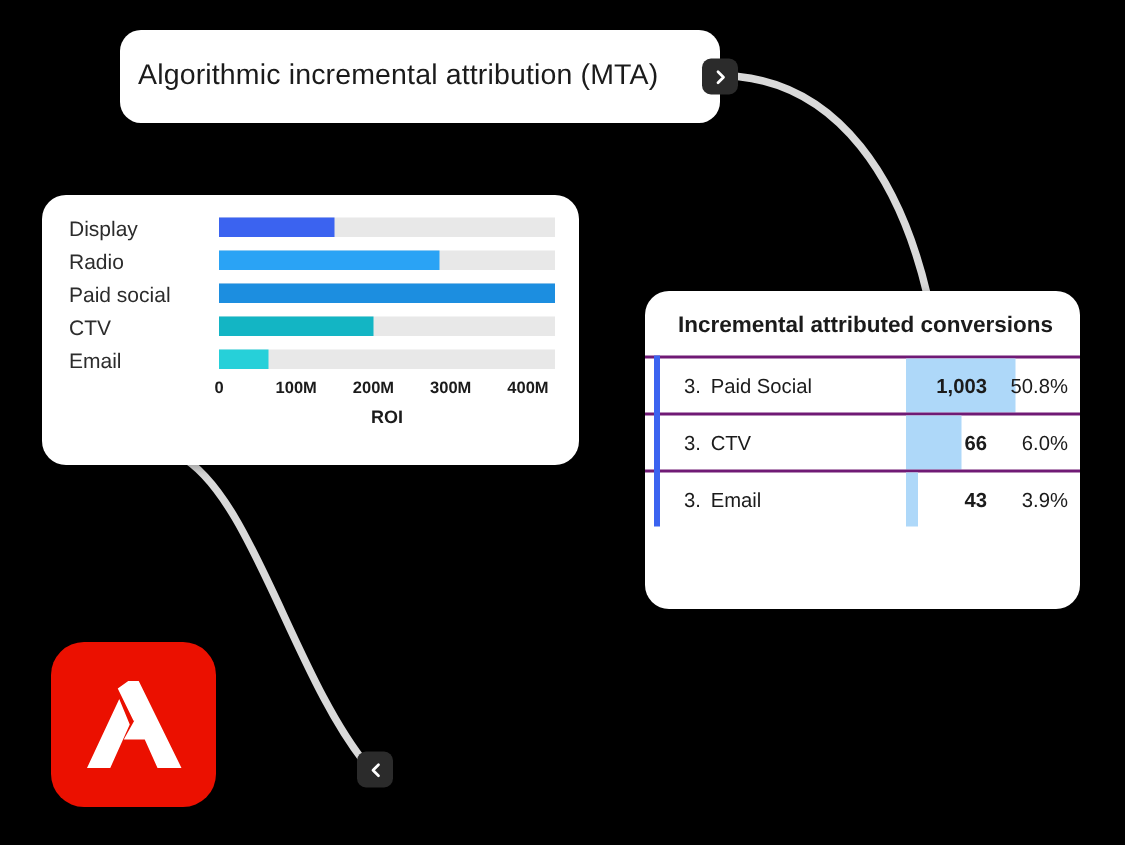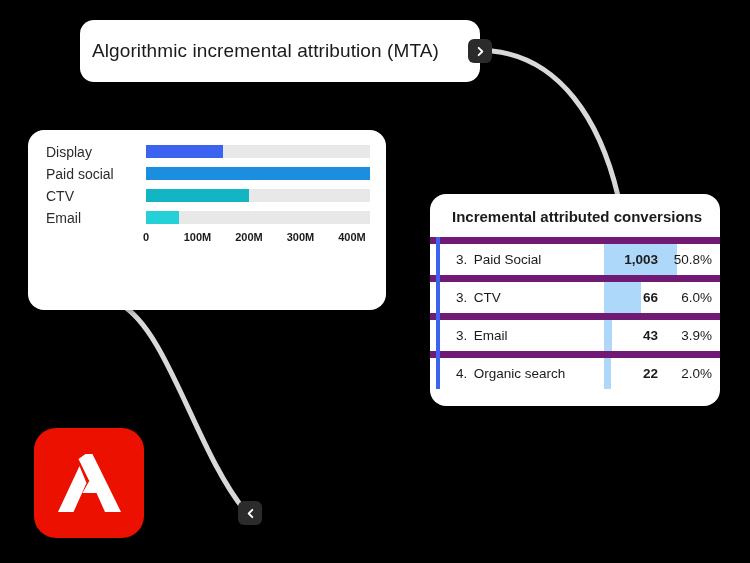--- a/index.html
+++ b/index.html
@@ -119,21 +119,21 @@
     left: 6px; top: 0;
     width: 4px; height: 100%;
     background: #3b63f0;
     z-index: 3;
   }
   .trow {
     position: relative;
     height: 38px;
     display: flex;
     align-items: center;
-    border-top: 7px solid #701a75;
+    border-top: 2px solid #701a75;
   }
   .trow:first-child { border-top: 1px solid #eeeeee; }
   .tbar {
     position: absolute;
     top: 0;
     height: 100%;
     background: #aed8f9;
     z-index: 0;
   }
   .tname {
@@ -196,20 +196,26 @@
       <path d="M8 2 L4 6 L8 10" fill="none" stroke="#ffffff" stroke-width="2" stroke-linecap="round" stroke-linejoin="round"></path>
     </svg>
   </div>
 
   <div id="chart-card">
     <div class="bar-rows" id="bar-rows">
         <div class="bar-row">
           <div class="bar-label">Display</div>
           <div class="bar-track">
             <div class="bar-fill" style="width: 34.4828%; background: rgb(59, 99, 240);"></div>
+          </div>
+        </div>
+        <div class="bar-row">
+          <div class="bar-label">Radio</div>
+          <div class="bar-track">
+            <div class="bar-fill" style="width: 65.5172%; background: rgb(42, 163, 245);"></div>
           </div>
         </div>
         <div class="bar-row">
           <div class="bar-label">Paid social</div>
           <div class="bar-track">
             <div class="bar-fill" style="width: 100%; background: rgb(28, 142, 224);"></div>
           </div>
         </div>
         <div class="bar-row">
           <div class="bar-label">CTV</div>
@@ -224,20 +230,21 @@
           </div>
         </div>
       </div>
     <div class="axis" id="axis-ticks">
         <span class="tick" style="left: 0%;">0</span>
         <span class="tick" style="left: 22.9885%;">100M</span>
         <span class="tick" style="left: 45.977%;">200M</span>
         <span class="tick" style="left: 68.9655%; text-align: center;">300M</span>
         <span class="tick" style="left: 91.954%;">400M</span>
       </div>
+    <div class="axis-title">ROI</div>
   </div>
 
   <div id="table-card">
     <div id="table-title">Incremental attributed conversions</div>
     <div id="table-body">
       <div class="accent-stripe"></div>
     <div class="trow">
           <div class="tbar" style="left: 174px; width: 72.8px; background: rgb(174, 216, 249);"></div>
           <div class="tname"><span class="rank">3.</span><span> Paid Social</span></div>
           <div class="tval">1,003</div>
@@ -248,26 +255,20 @@
           <div class="tname"><span class="rank">3.</span><span> CTV</span></div>
           <div class="tval">66</div>
           <div class="tpct">6.0%</div>
         </div>
         <div class="trow">
           <div class="tbar" style="left: 174px; width: 8px; background: rgb(174, 216, 249);"></div>
           <div class="tname"><span class="rank">3.</span><span> Email</span></div>
           <div class="tval">43</div>
           <div class="tpct">3.9%</div>
         </div>
-        <div class="trow">
-          <div class="tbar" style="left: 174px; width: 7.2px; background: rgb(174, 216, 249);"></div>
-          <div class="tname"><span class="rank">4.</span><span> Organic search</span></div>
-          <div class="tval">22</div>
-          <div class="tpct">2.0%</div>
-        </div>
       </div>
   </div>
 
   <div id="adobe-logo">
     <svg width="68" height="62" viewBox="0 0 68 62">
       <path d="M30.5 2 L37.5 2 L66 60 L50 60 L41.5 41 L27.5 41 L34.5 28.5 L34 28.5 L23.5 7 Z
                M24.5 14 L3 60 L18.5 60 L31.5 31 Z" fill="#ffffff"></path>
     </svg>
   </div>
 

